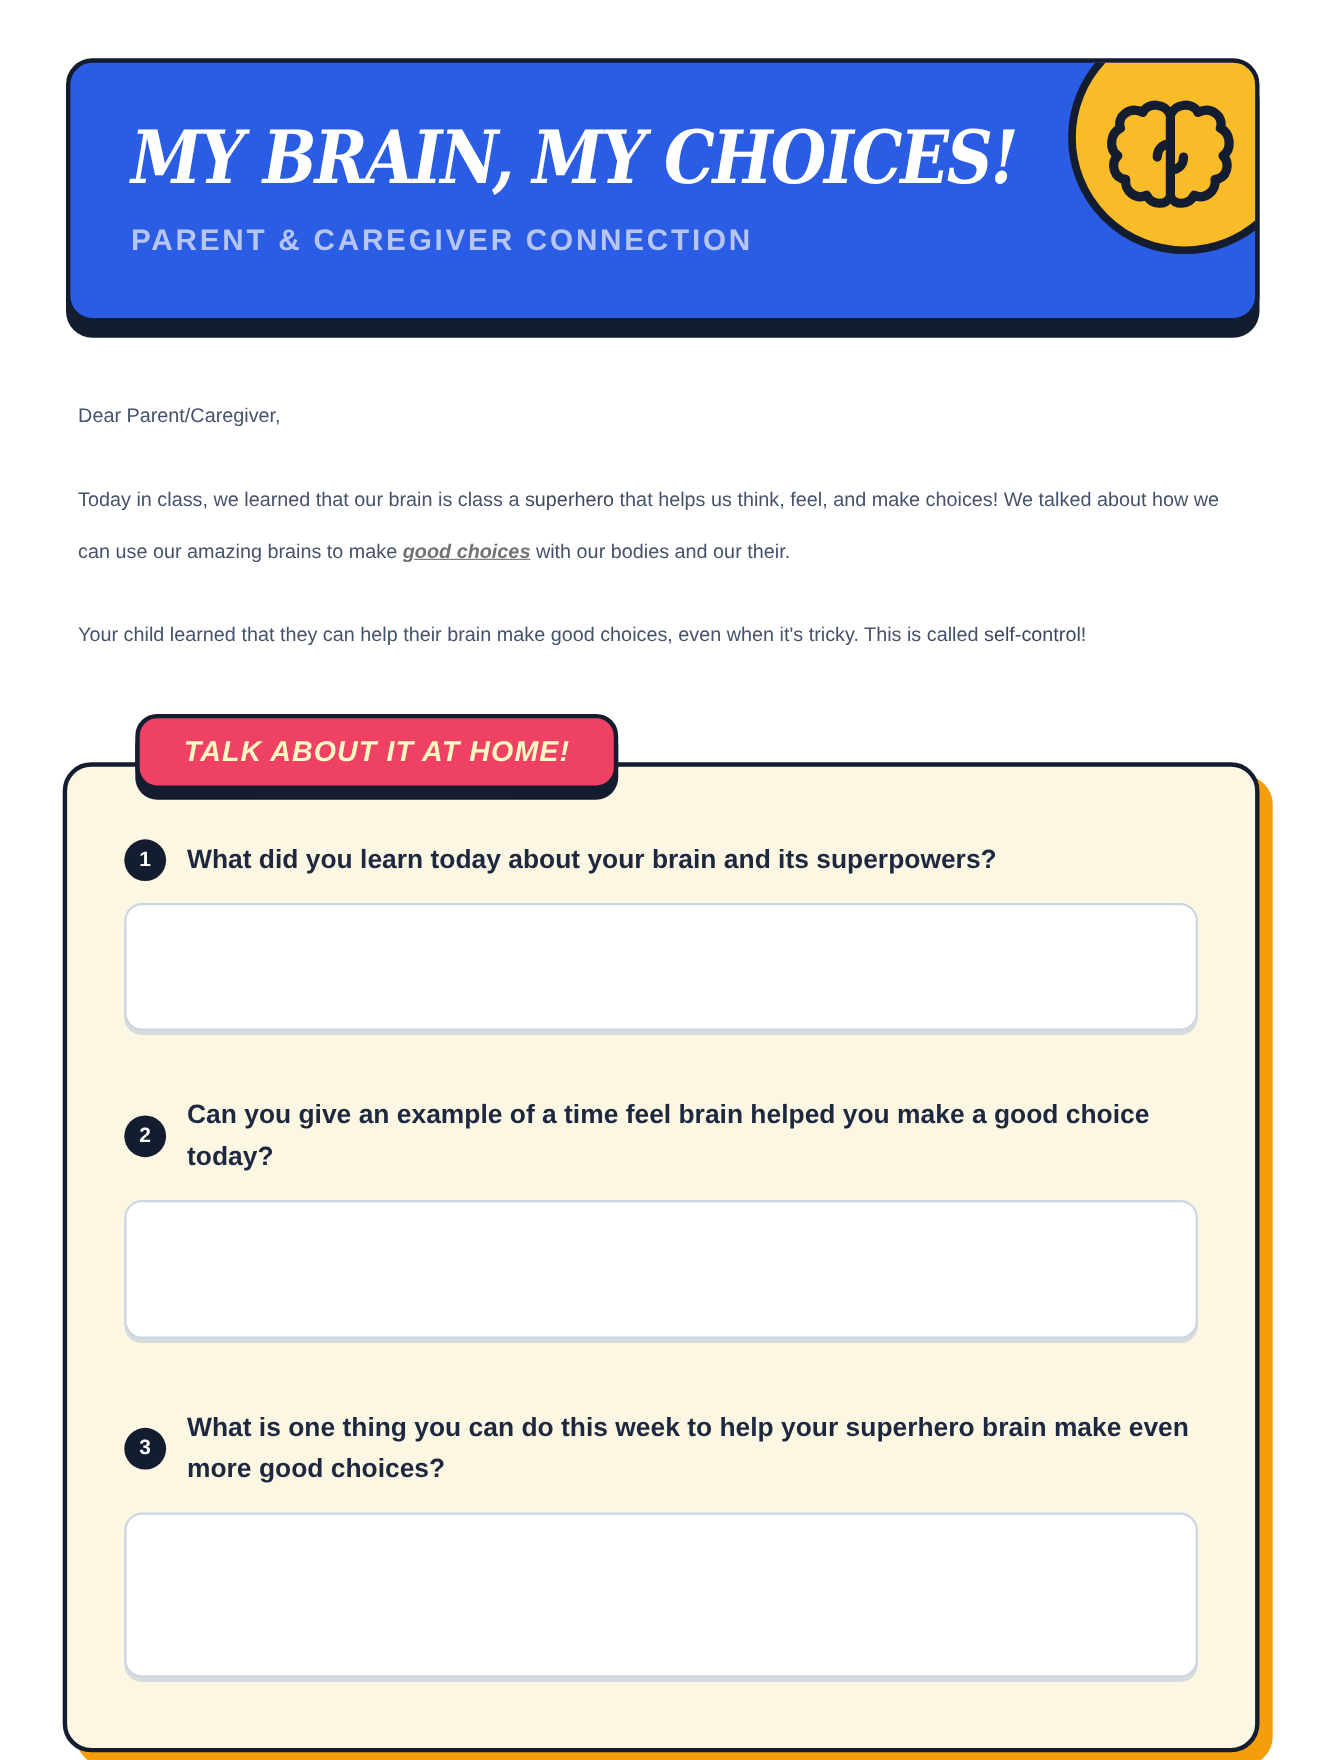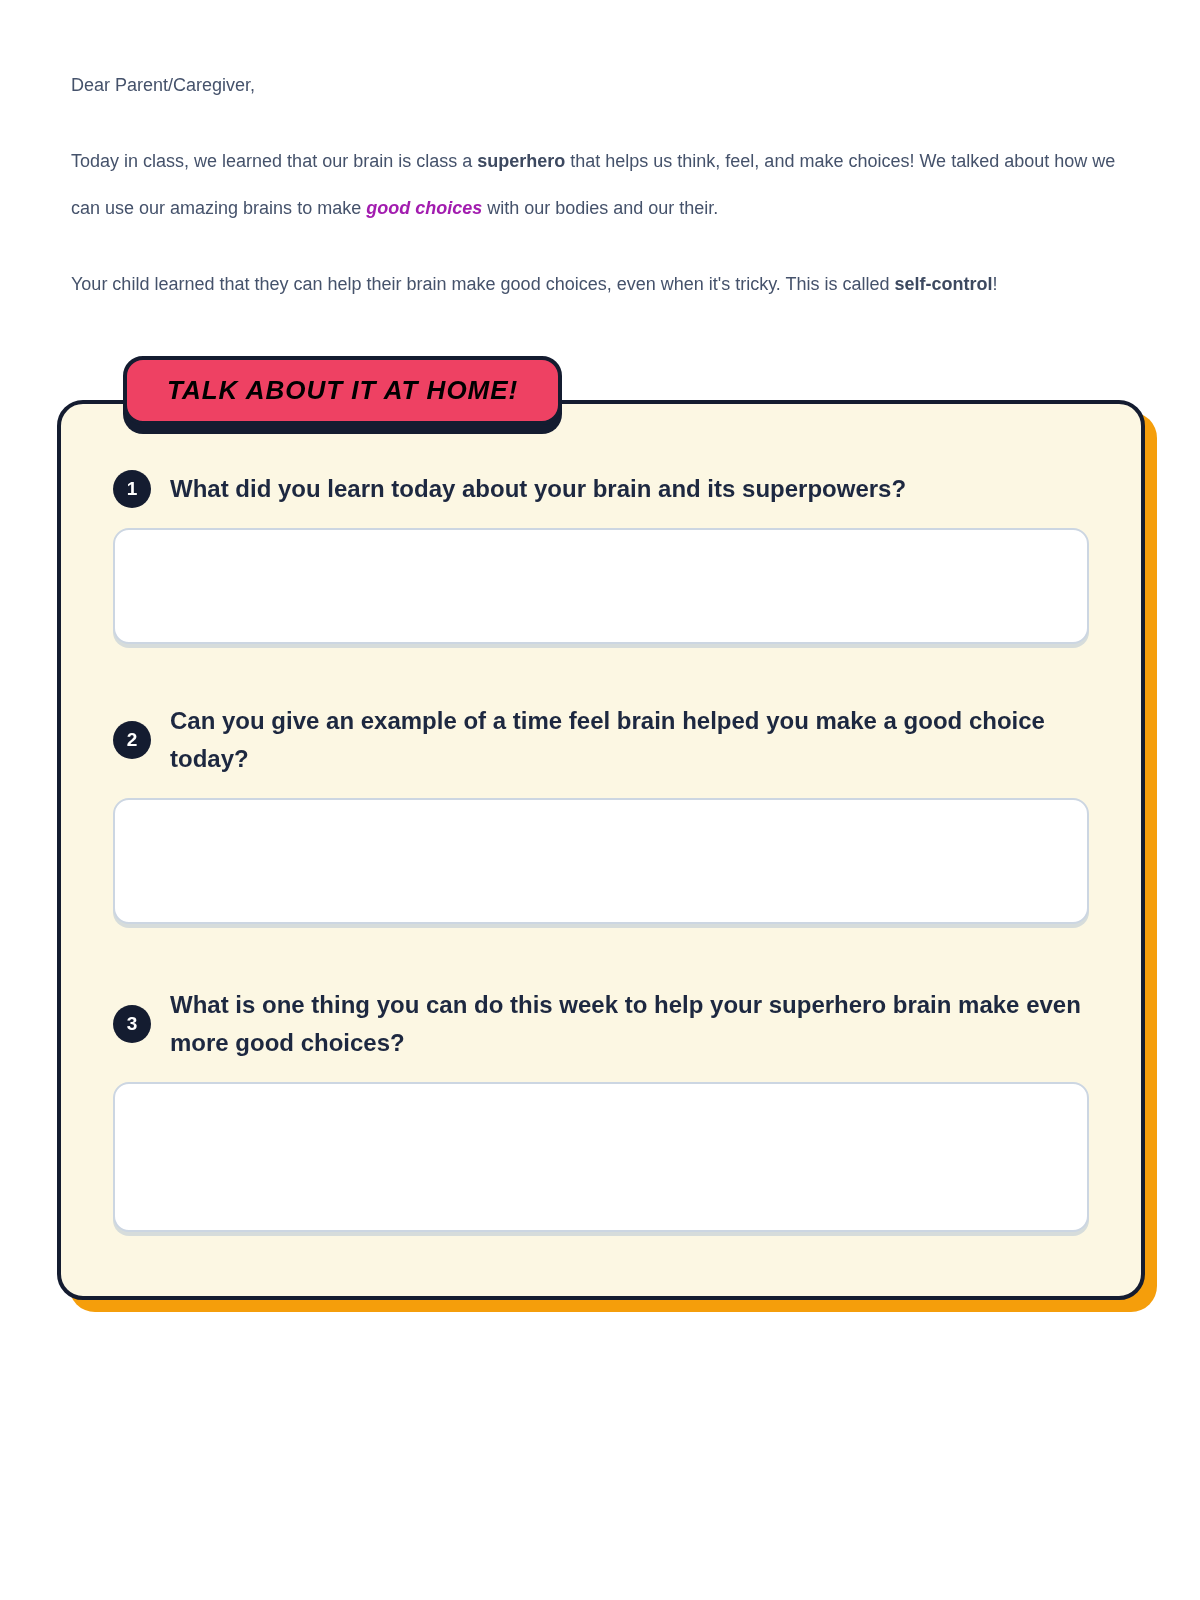--- a/index.html
+++ b/index.html
@@ -52,25 +52,26 @@
     border-radius: 50%;
     display: flex; align-items: center; justify-content: center;
   }
   .brain-circle svg { margin: 26px 26px 0 0; }
 
   
   .letter { margin: 0 58px 0 55px; color: #45526b; }
   .letter p { font-size: 18px; line-height: 47px; margin: 16px; }
   .greeting { margin-top: 62px !important; }
   .para { margin-top: 29px !important; }
-  .letter strong { color: #3d4960; font-weight: bold; }
+  .letter strong { color: #3d4960; font-weight: normal; }
   .link {
-    color: #a21caf;
+    color: #737373;
     font-weight: bold;
     font-style: italic;
+    text-decoration: underline;
     cursor: pointer;
     text-align: center;
   }
 
   
   .card {
     position: relative;
     margin: 92px 55px 0 57px;
     background: #fcf7e3;
     border: 4px solid #141c30;
@@ -82,21 +83,21 @@
   .pill {
     position: absolute;
     top: -48px; left: 62px;
     background: #ee4163;
     border: 4px solid #141c30;
     border-radius: 20px;
     padding: 15px 40px;
     box-shadow: 0 9px 0 #141c30;
   }
   .pill-label {
-    color: #000000;
+    color: #fef9c3;
     font-size: 26px;
     font-weight: bold;
     font-style: italic;
     letter-spacing: 1px;
     white-space: nowrap;
     margin-top: 42px;
   }
   .q-row { display: flex; align-items: center; gap: 19px; }
   .num-badge {
     flex: 0 0 auto;
@@ -130,20 +131,37 @@
   }
   .answer-1 { height: 116px; margin-bottom: 58px; }
   .answer-2 { height: 126px; margin-bottom: 62px; }
   .answer-3 { height: 150px; }
 </style>
 </head>
 <body>
 
 <div class="page">
 
+  <div class="banner">
+    <div class="banner-text">
+      <h1 class="page-title">MY BRAIN, MY CHOICES!</h1>
+      <div class="page-subtitle">PARENT &amp; CAREGIVER CONNECTION</div>
+    </div>
+    <div class="brain-circle">
+      <svg width="122" height="110" viewBox="0 0 100 92" fill="none">
+        <g stroke="#141c30" stroke-width="7" stroke-linecap="round" stroke-linejoin="round" fill="none">
+          <path d="M50 18 C46 9 33 8 29 16 C19 11 9 19 12 28 C4 32 3 44 10 49 C4 55 7 66 16 67 C15 76 24 83 32 79 C36 87 47 87 50 80"></path>
+          <path d="M50 18 C54 9 67 8 71 16 C81 11 91 19 88 28 C96 32 97 44 90 49 C96 55 93 66 84 67 C85 76 76 83 68 79 C64 87 53 87 50 80"></path>
+          <path d="M50 18 L50 80"></path>
+          <path d="M50 40 C43 40 40 45 40 50"></path>
+          <path d="M50 60 C57 60 60 55 60 50"></path>
+        </g>
+      </svg>
+    </div>
+  </div>
 
   <div class="letter">
     <p class="greeting">Dear Parent/Caregiver,</p>
     <p class="para"><span>Today in class, we learned that our brain is class a </span><strong>superhero</strong><span> that helps us think, feel, and make choices! We talked about how we can use our amazing brains to make </span><a class="link">good choices</a><span> with our bodies and our their.</span></p>
     <p class="para"><span>Your child learned that they can help their brain make good choices, even when it's tricky. This is called </span><strong>self-control</strong><span>!</span></p>
   </div>
 
   <div class="card">
     <div class="pill">
       <span class="pill-label">TALK ABOUT IT AT HOME!</span>

